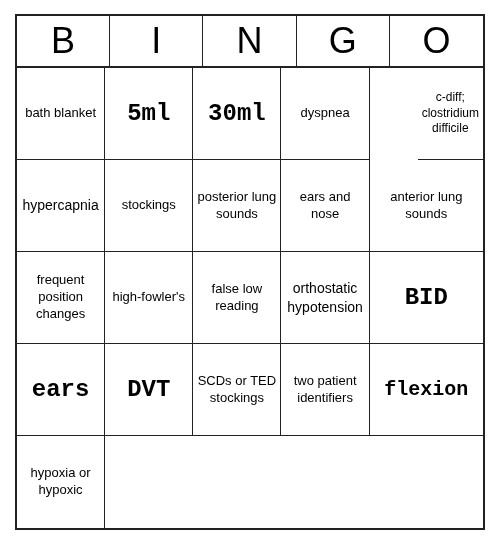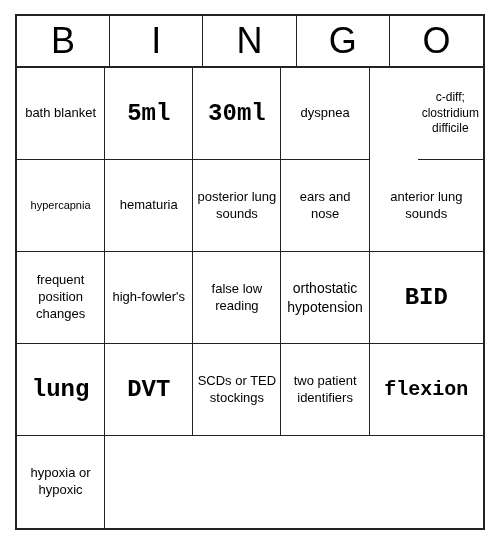--- a/index.html
+++ b/index.html
@@ -80,30 +80,30 @@
       <div class="bingo-header-cell">N</div>
       <div class="bingo-header-cell">G</div>
       <div class="bingo-header-cell">O</div>
     </div>
   <div class="bingo-grid">
   <div class="bingo-cell">bath blanket</div>
       <div class="bingo-cell large">5ml</div>
       <div class="bingo-cell large">30ml</div>
       <div class="bingo-cell">dyspnea</div>
       <div class="bingo-cell" style="font-size: 12px; margin-left: 48px;">c-diff; clostridium difficile</div>
-      <div class="bingo-cell" style="font-size: 11px;">hypercapnia</div>
-      <div class="bingo-cell">hematuria</div>
+      <div class="bingo-cell" style="font-size: 14px;">hypercapnia</div>
+      <div class="bingo-cell">stockings</div>
       <div class="bingo-cell">posterior lung sounds</div>
       <div class="bingo-cell">ears and nose</div>
       <div class="bingo-cell">anterior lung sounds</div>
       <div class="bingo-cell">frequent position changes</div>
       <div class="bingo-cell">high-fowler's</div>
       <div class="bingo-cell">false low reading</div>
       <div class="bingo-cell" style="font-size: 14px;">orthostatic hypotension</div>
       <div class="bingo-cell large">BID</div>
-      <div class="bingo-cell large">lung</div>
+      <div class="bingo-cell large">ears</div>
       <div class="bingo-cell large">DVT</div>
       <div class="bingo-cell">SCDs or TED stockings</div>
       <div class="bingo-cell">two patient identifiers</div>
       <div class="bingo-cell medium">flexion</div>
       <div class="bingo-cell">hypoxia or hypoxic</div>
     </div>
 </div>
 
 </body></html>

